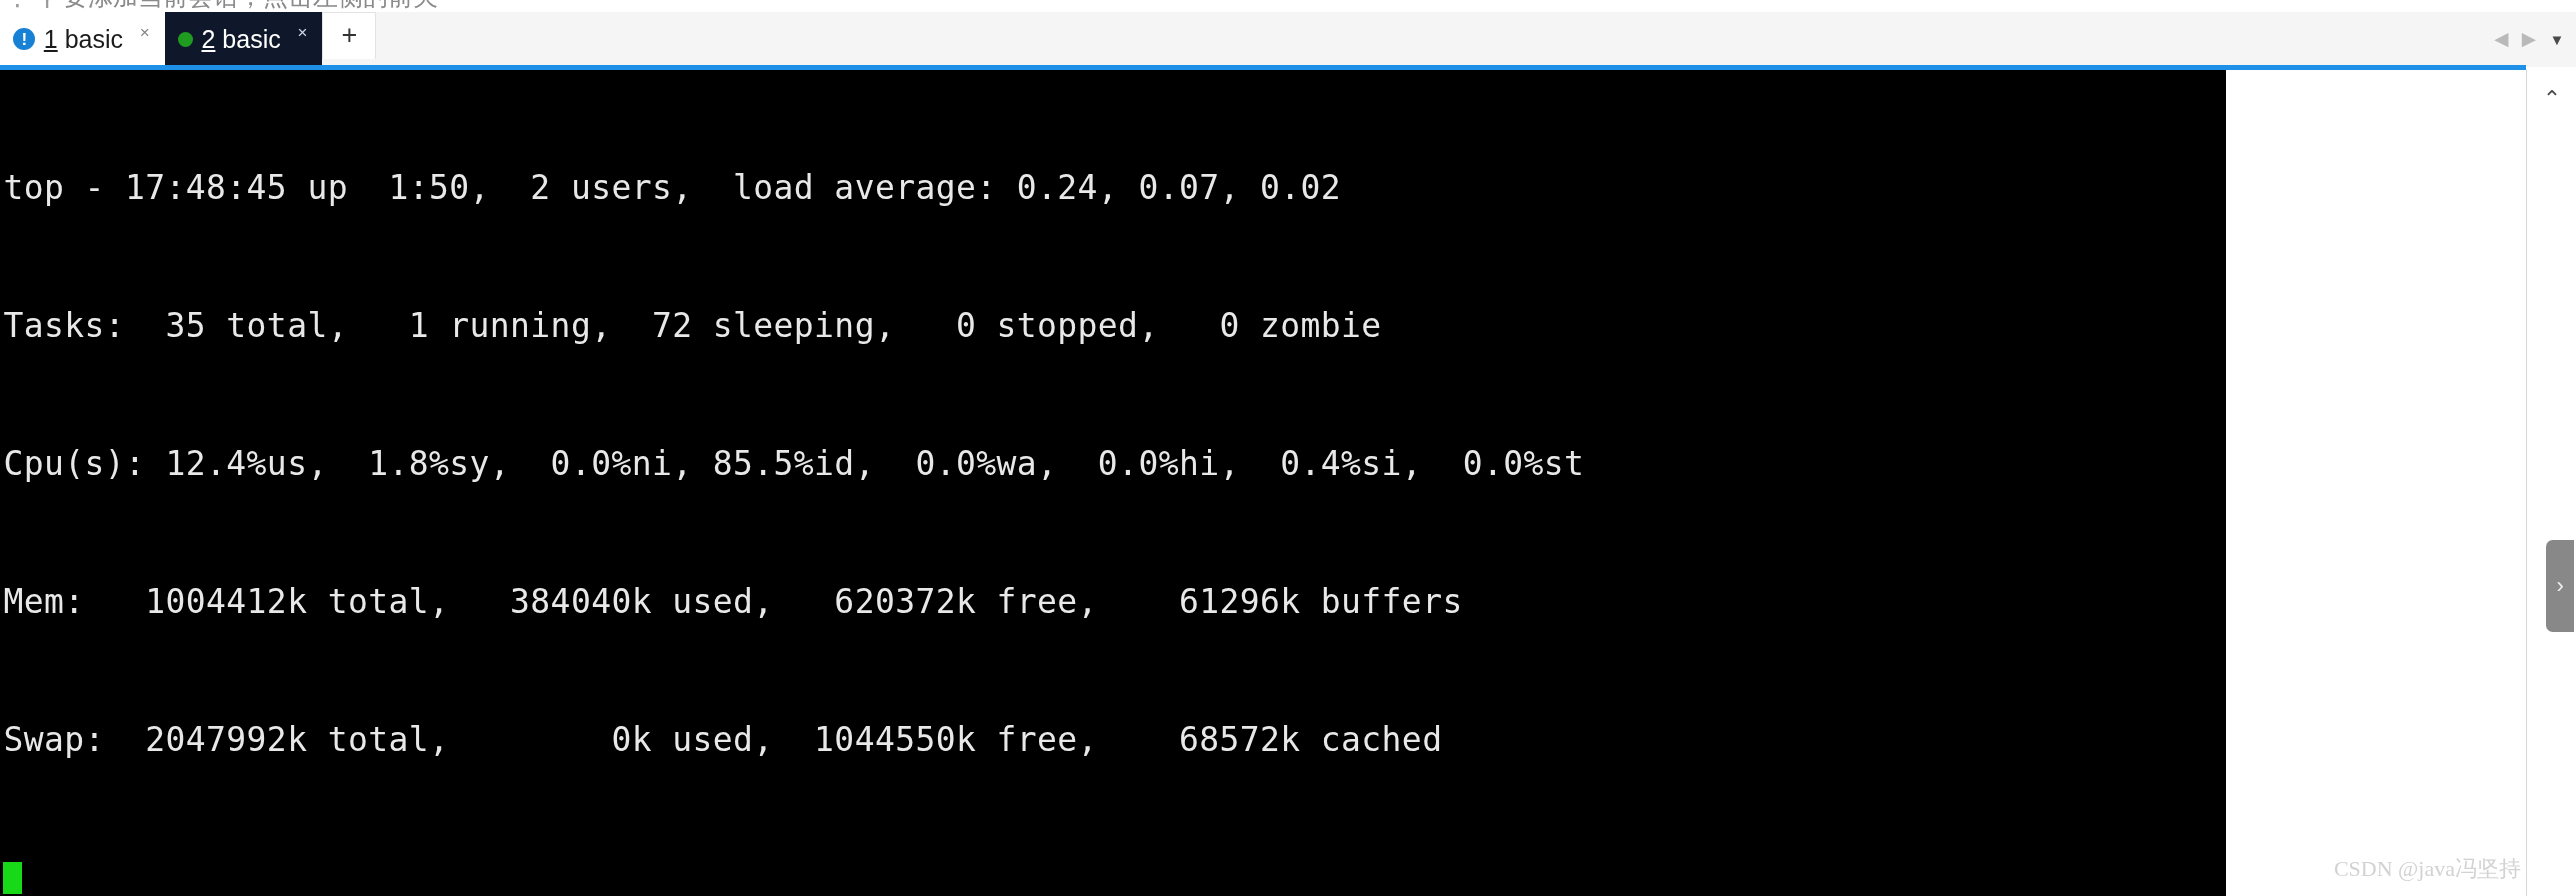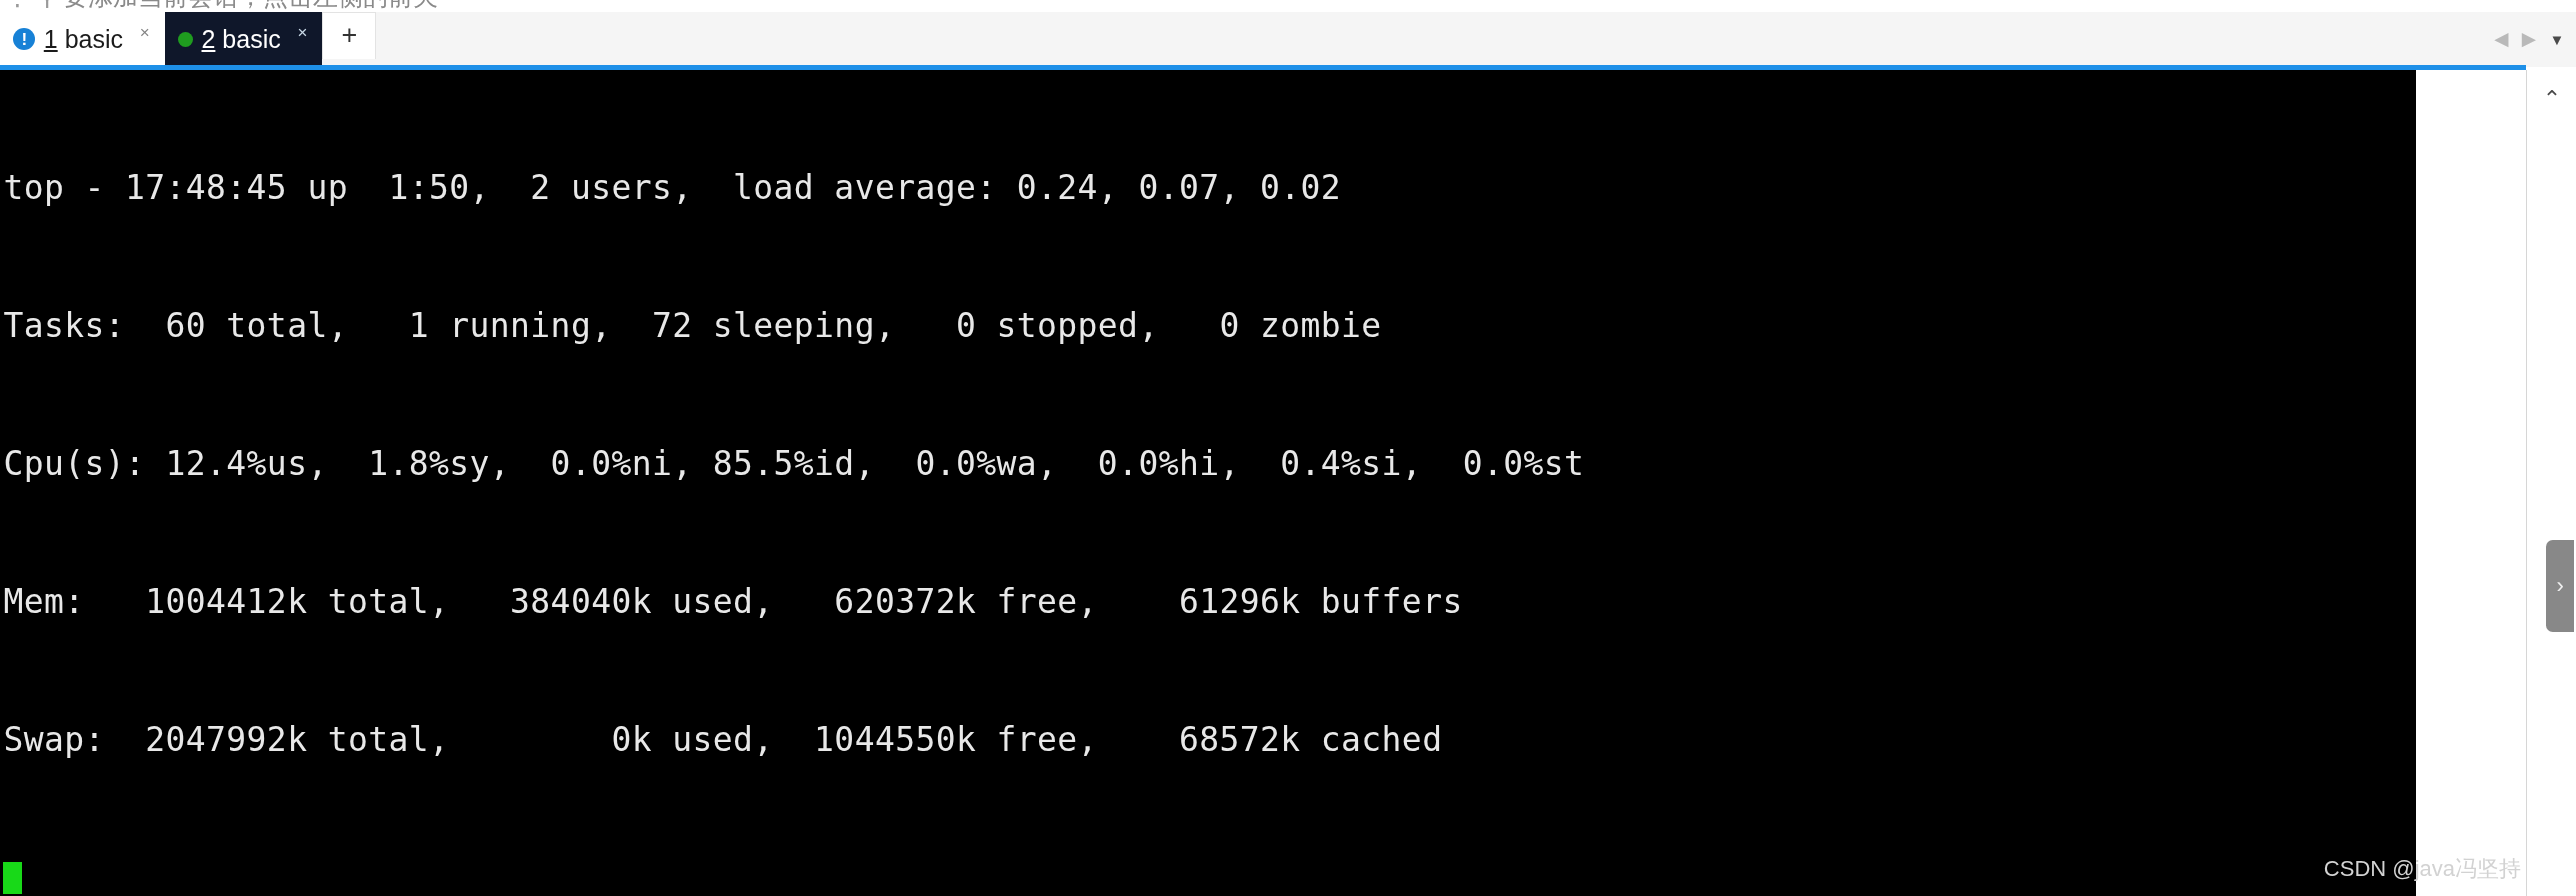--- a/index.html
+++ b/index.html
@@ -130,21 +130,21 @@
     position: absolute;
     left: 0; top: 65px;
     width: 2526px; height: 5px;
     background: #1e90e8;
   }
 
   
   .terminal {
     position: absolute;
     left: 0; top: 70px;
-    width: 2416px;
+    width: 2226px;
     height: 826px;
     background: #000000;
     color: #e8e8e8;
     font-family: "DejaVu Sans Mono", "Liberation Mono", monospace;
     font-size: 33px;
     line-height: 46px;
     letter-spacing: 0.4px;
     overflow: hidden;
     white-space: pre;
     padding: 3.4px 0 0 3.4px;
@@ -186,21 +186,21 @@
     font-size: 22px;
   }
 
   
   .watermark {
     position: absolute;
     right: 55px;
     bottom: 11.7px;
     font-size: 22px;
     color: #d2d2d2;
-    font-family: Liberation Sans, sans-serif;
+    font-family: Liberation Serif, serif;
     white-space: nowrap;
   }
 </style>
 </head>
 <body>
 
 <div id="app">
 
   <div class="hint-strip">
     <div class="hint-inner">
@@ -229,21 +229,21 @@
     <div class="tabbar-right">
       <span class="navicon">◀</span>
       <span class="navicon">▶</span>
       <span class="navicon caret">▼</span>
     </div>
   </div>
   <div class="tabbar-underline"></div>
 
   <div class="terminal">
     <div class="tline">top - 17:48:45 up  1:50,  2 users,  load average: 0.24, 0.07, 0.02</div>
-    <div class="tline">Tasks:  60 total,   1 running,  72 sleeping,   0 stopped,   0 zombie</div>
+    <div class="tline">Tasks:  35 total,   1 running,  72 sleeping,   0 stopped,   0 zombie</div>
     <div class="tline">Cpu(s): 12.4%us,  1.8%sy,  0.0%ni, 85.5%id,  0.0%wa,  0.0%hi,  0.4%si,  0.0%st</div>
     <div class="tline">Mem:   1004412k total,   384040k used,   620372k free,    61296k buffers</div>
     <div class="tline">Swap:  2047992k total,        0k used,  1044550k free,    68572k cached</div>
     <div class="tline"><span class="cursor-block"></span></div>
     
     
   </div>
 
   <div class="scrollcol">
     <div class="scroll-up">⌃</div>

